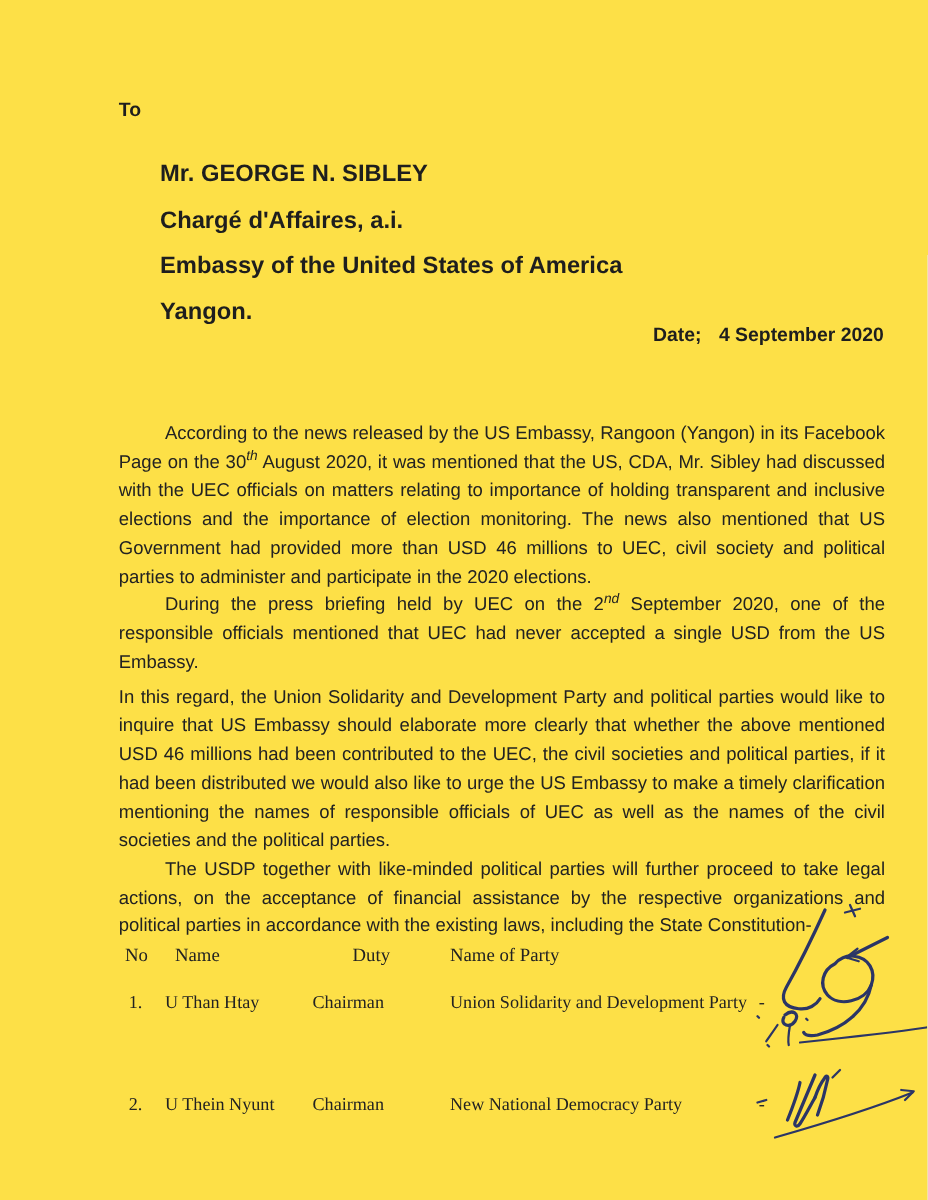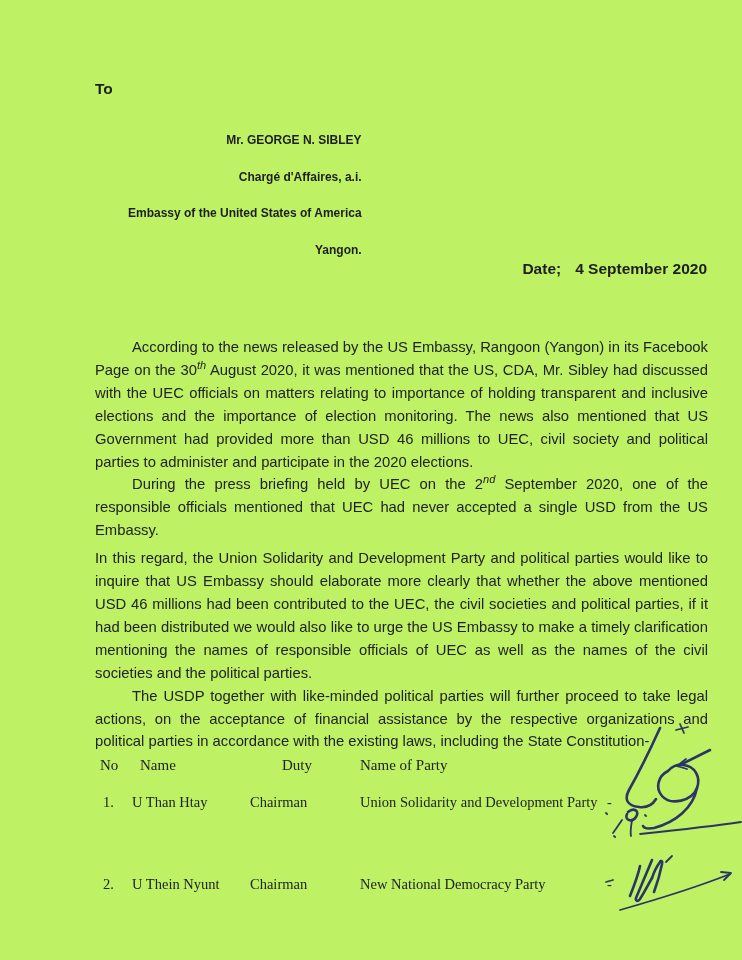--- a/index.html
+++ b/index.html
@@ -1,22 +1,22 @@
 <!DOCTYPE html>
 <html><head>
 <meta charset="utf-8">
 <style>
   html,body { margin:0; padding:0; background:#e9e9e9; }
   .page {
     position:relative; width:742px; height:960px; margin:0 auto;
-    background:#bef264; overflow:hidden;
+    background:#fde047; overflow:hidden;
     font-family:"Liberation Sans", sans-serif; color:#1e1e1e;
   }
   .to-label { position:absolute; left:95px; top:80px; font-size:15.5px; font-weight:700; }
-  .recipient { position:absolute; left:128px; top:122px; font-size:12px; font-weight:700;text-align:right; }
+  .recipient { position:absolute; left:128px; top:122px; font-size:19px; font-weight:700; }
   .recipient .r-line { height:36.5px; line-height:36.5px; white-space:nowrap; }
   .date-line { position:absolute; top:260px; right:35px; font-size:15.5px; font-weight:700; white-space:nowrap; }
   .date-line .d-label { margin-right:14px; }
   .subject-line { position:absolute; left:95px; top:300px; font-size:15.5px; font-weight:700; white-space:nowrap; }
   .subject-line .s-label { margin-right:11px; }
   .body-text {
     position:absolute; left:95px; top:336px; width:613px;
     font-size:14.8px; line-height:22.9px; text-align:justify; color:#222;
   }
   .body-text p { margin:0; }

